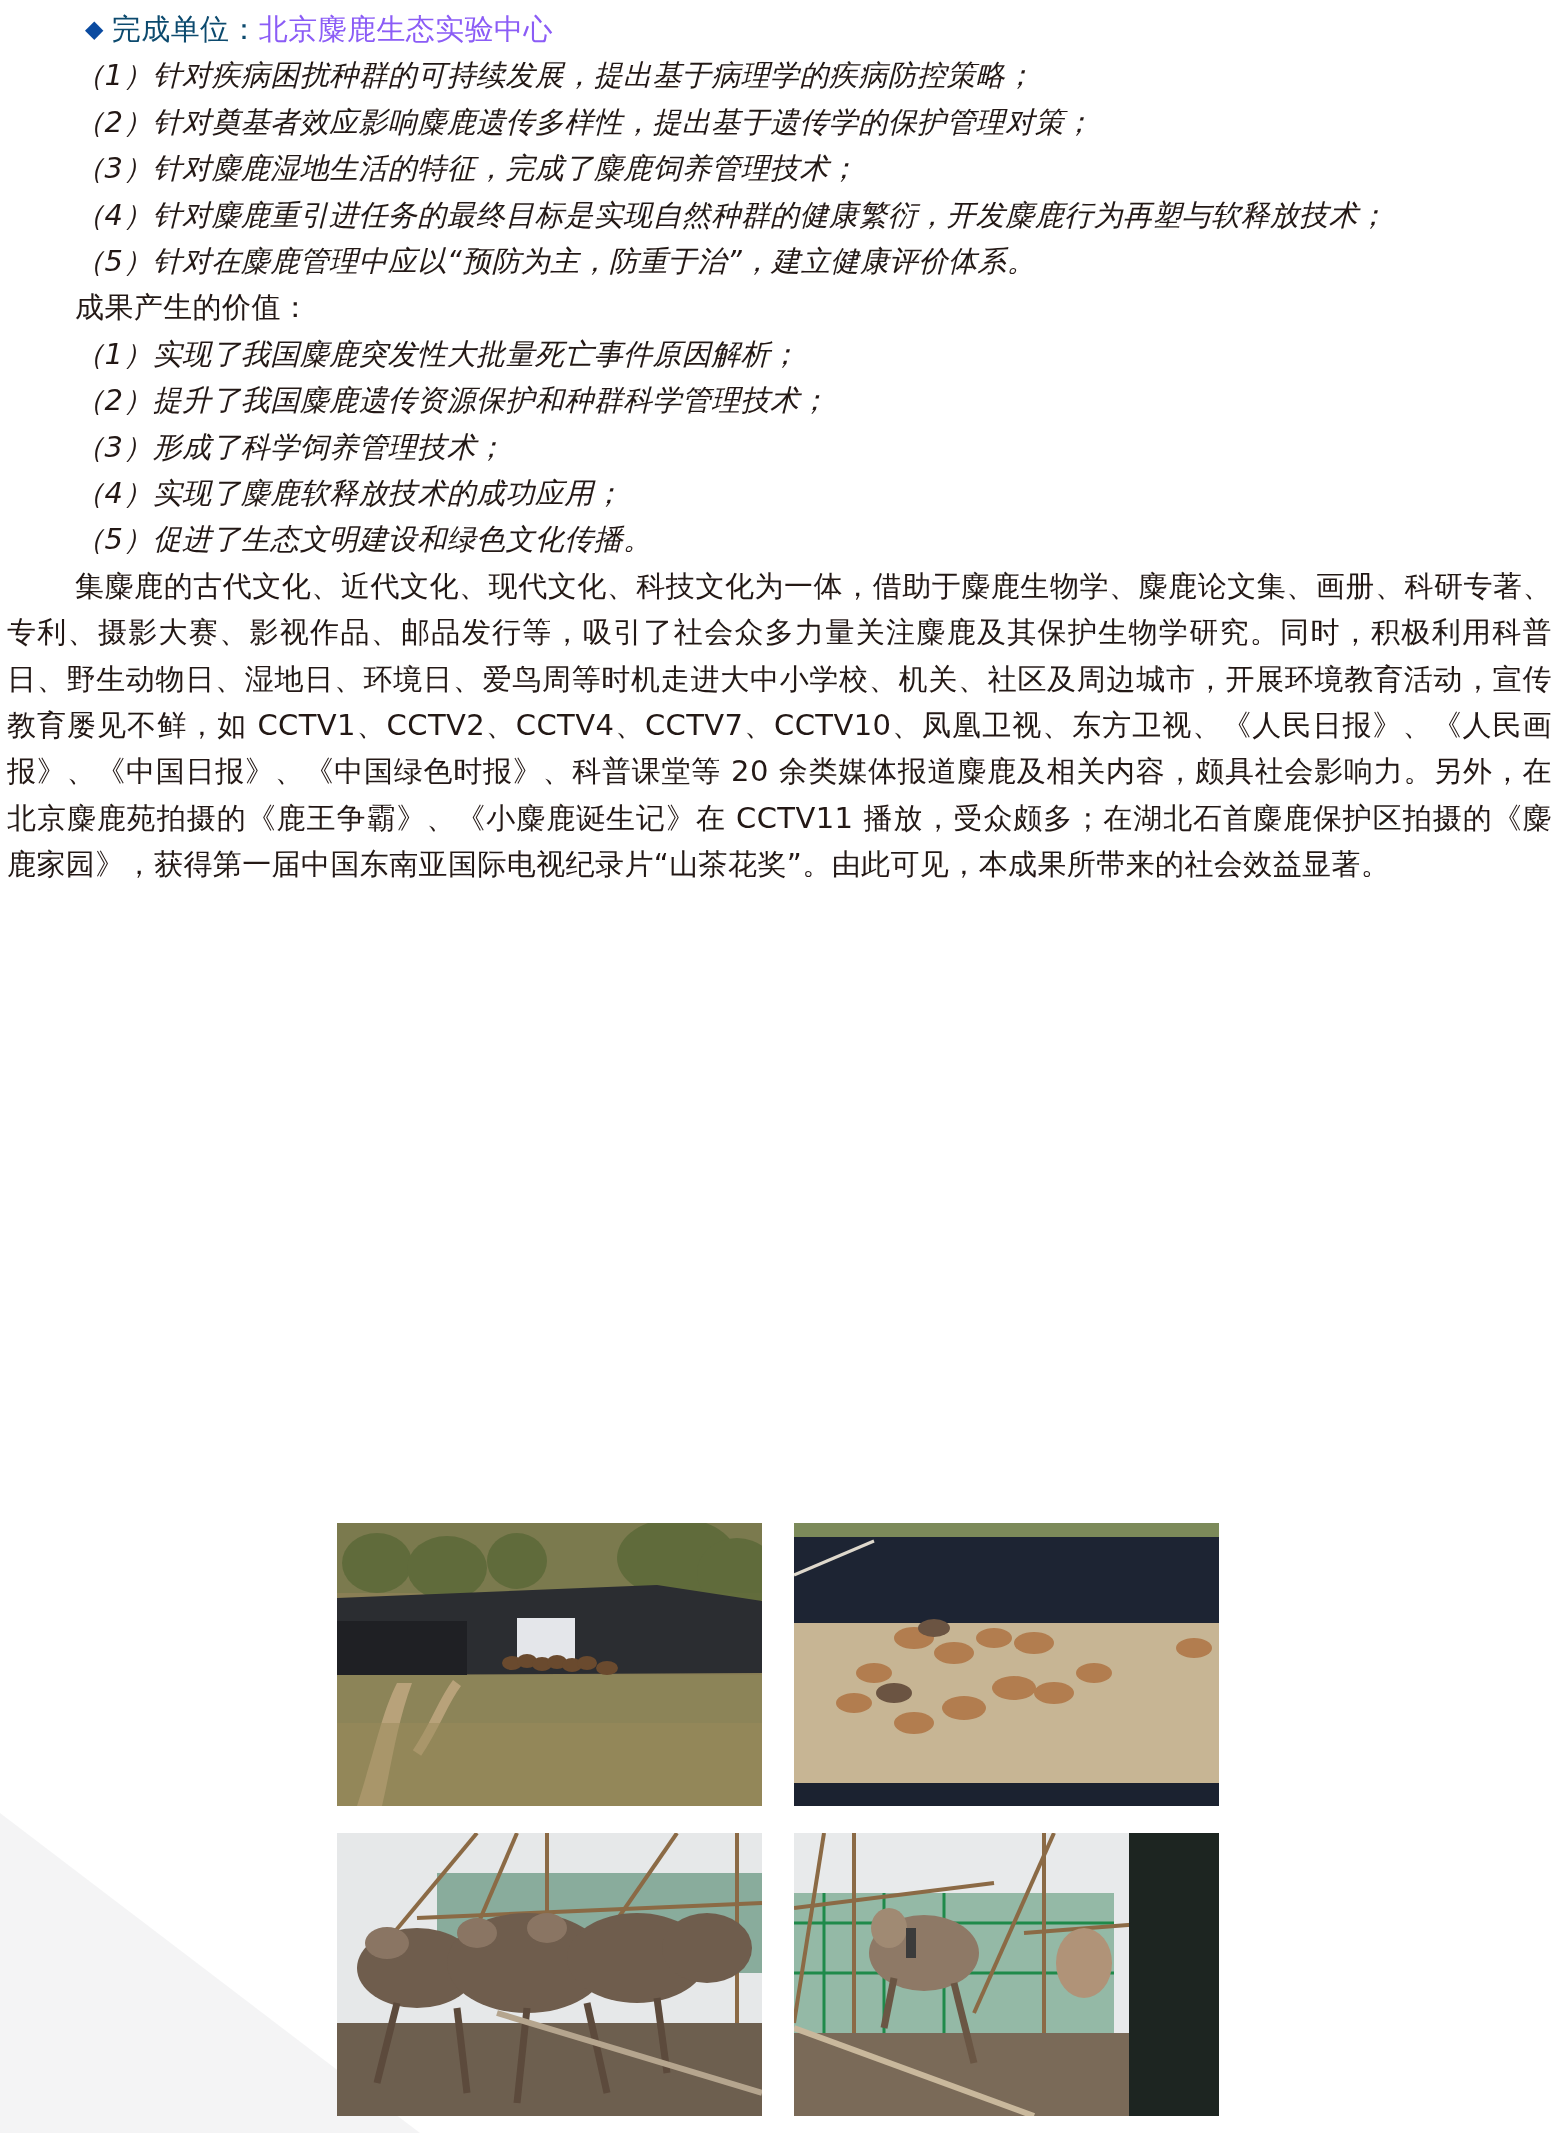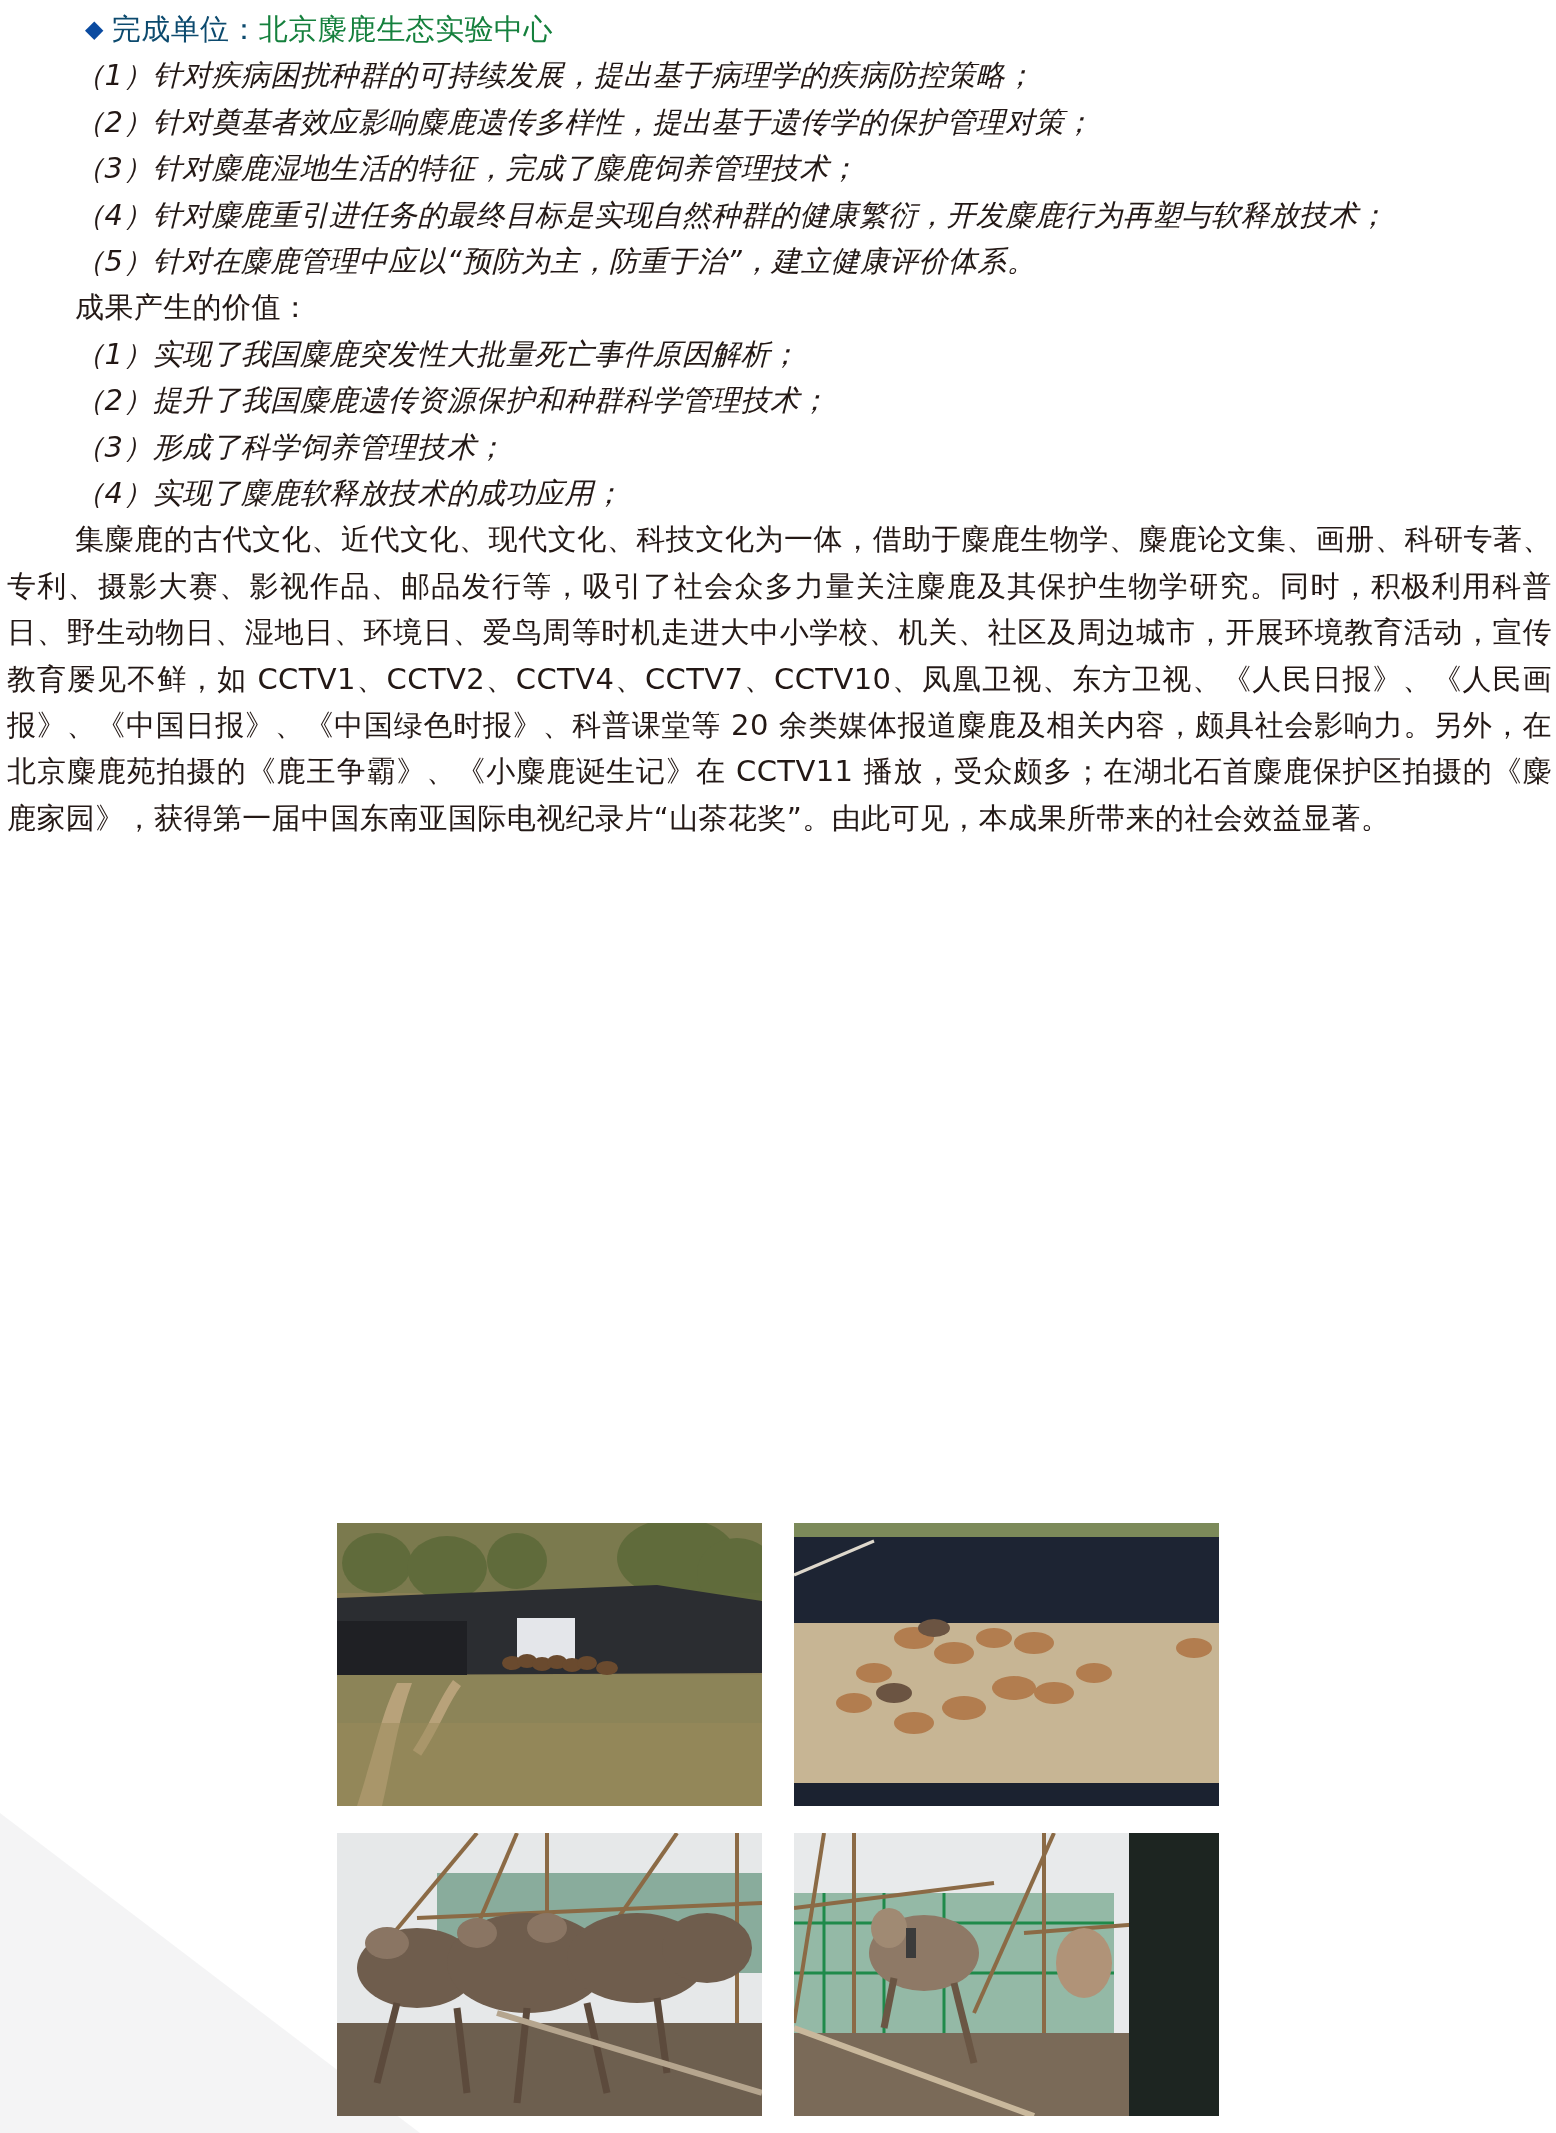--- a/index.html
+++ b/index.html
@@ -42,21 +42,21 @@
       white-space: nowrap;
     }
     .diamond {
       display: inline-block;
       color: #0a4aa0;
       font-size: 24px;
       margin-right: 8px;
       vertical-align: 2px;
     }
     .title-label { color: #0c4a6e; }
-    .title-value { color: #15803d; }
+    .title-value { color: #8b5cf6; }
     .p {
       text-indent: 68px;
       text-align: justify;
       text-align-last: left;
       margin: 0;
     }
     .li {
       margin: 0;
       padding-left: 68px;
       white-space: nowrap;
@@ -110,20 +110,21 @@
     <p class="li">（3）针对麋鹿湿地生活的特征，完成了麋鹿饲养管理技术；</p>
     <p class="li wrap">（4）针对麋鹿重引进任务的最终目标是实现自然种群的健康繁衍，开发麋鹿行为再塑与软释放技术；</p>
     <p class="li">（5）针对在麋鹿管理中应以“预防为主，防重于治”，建立健康评价体系。</p>
 
     <p class="subhead">成果产生的价值：</p>
 
     <p class="li">（1）实现了我国麋鹿突发性大批量死亡事件原因解析；</p>
     <p class="li">（2）提升了我国麋鹿遗传资源保护和种群科学管理技术；</p>
     <p class="li">（3）形成了科学饲养管理技术；</p>
     <p class="li">（4）实现了麋鹿软释放技术的成功应用；</p>
+    <p class="li">（5）促进了生态文明建设和绿色文化传播。</p>
 
     <p class="p">集麋鹿的古代文化、近代文化、现代文化、科技文化为一体，借助于麋鹿生物学、麋鹿论文集、画册、科研专著、专利、摄影大赛、影视作品、邮品发行等，吸引了社会众多力量关注麋鹿及其保护生物学研究。同时，积极利用科普日、野生动物日、湿地日、环境日、爱鸟周等时机走进大中小学校、机关、社区及周边城市，开展环境教育活动，宣传教育屡见不鲜，如 CCTV1、CCTV2、CCTV4、CCTV7、CCTV10、凤凰卫视、东方卫视、《人民日报》、《人民画报》、《中国日报》、《中国绿色时报》、科普课堂等 20 余类媒体报道麋鹿及相关内容，颇具社会影响力。另外，在北京麋鹿苑拍摄的《鹿王争霸》、《小麋鹿诞生记》在 CCTV11 播放，受众颇多；在湖北石首麋鹿保护区拍摄的《麋鹿家园》，获得第一届中国东南亚国际电视纪录片“山茶花奖”。由此可见，本成果所带来的社会效益显著。</p>
   </div>
 
   <div class="photos">
 
     <div class="photo ph-tl">
       <svg viewBox="0 0 425 283" preserveAspectRatio="none">
         <rect x="0" y="0" width="425" height="283" fill="#8a7f55"></rect>
         <rect x="0" y="0" width="425" height="70" fill="#7b7a4e"></rect>

